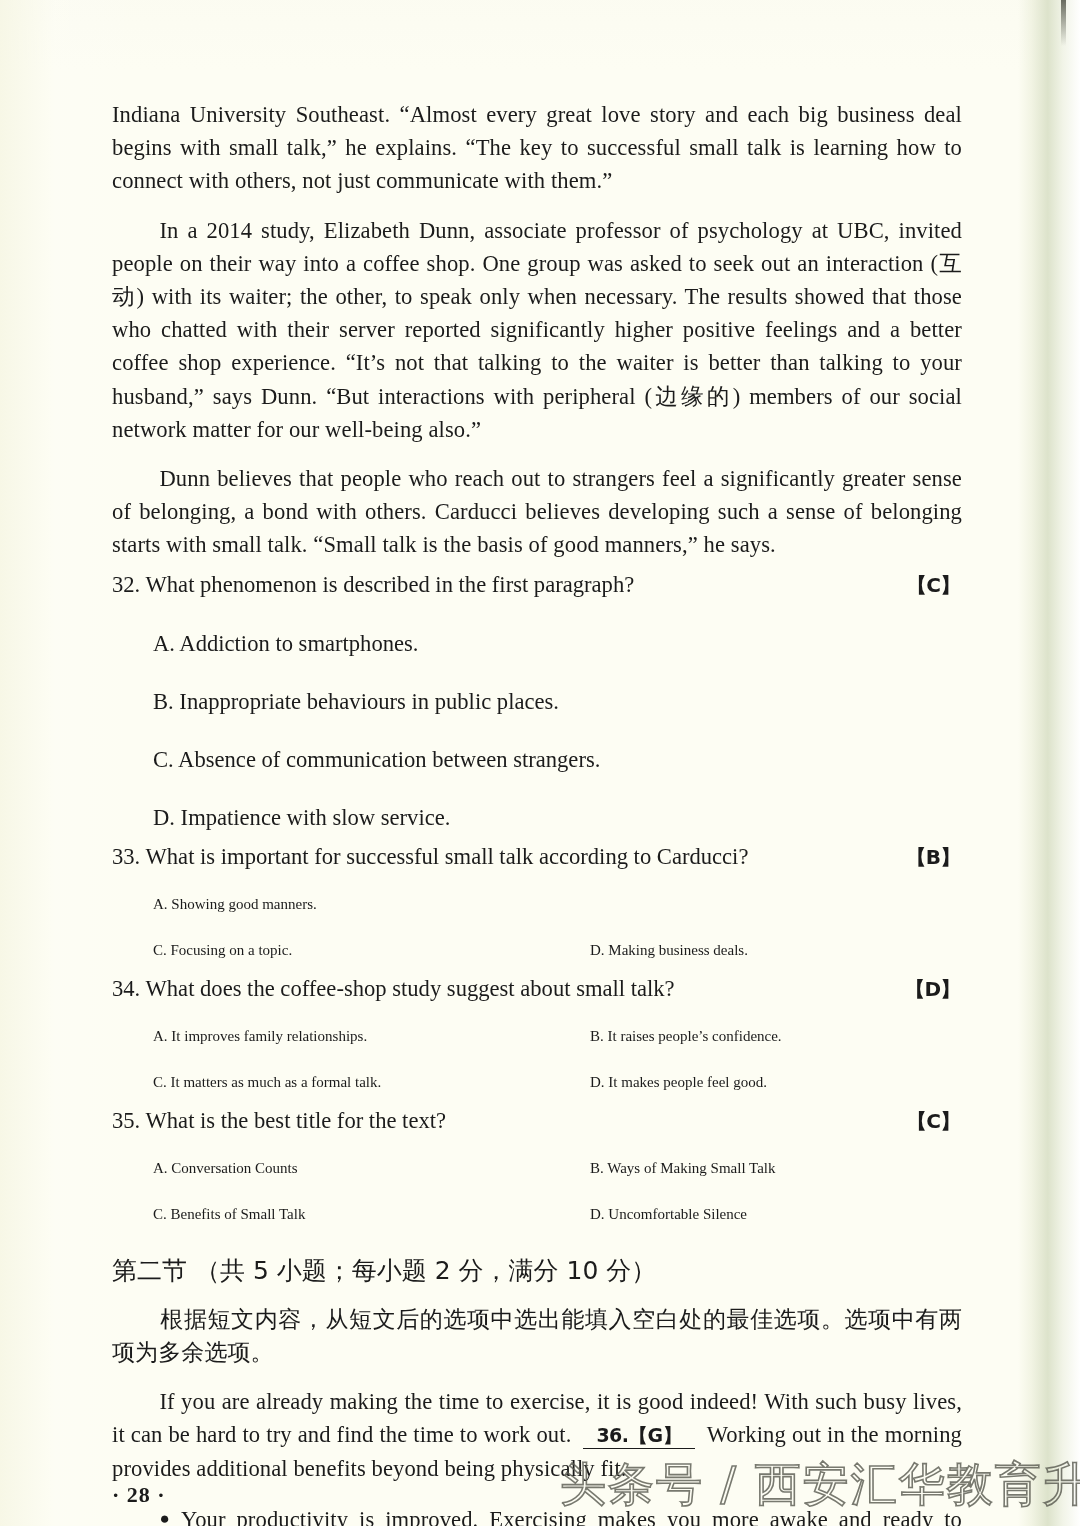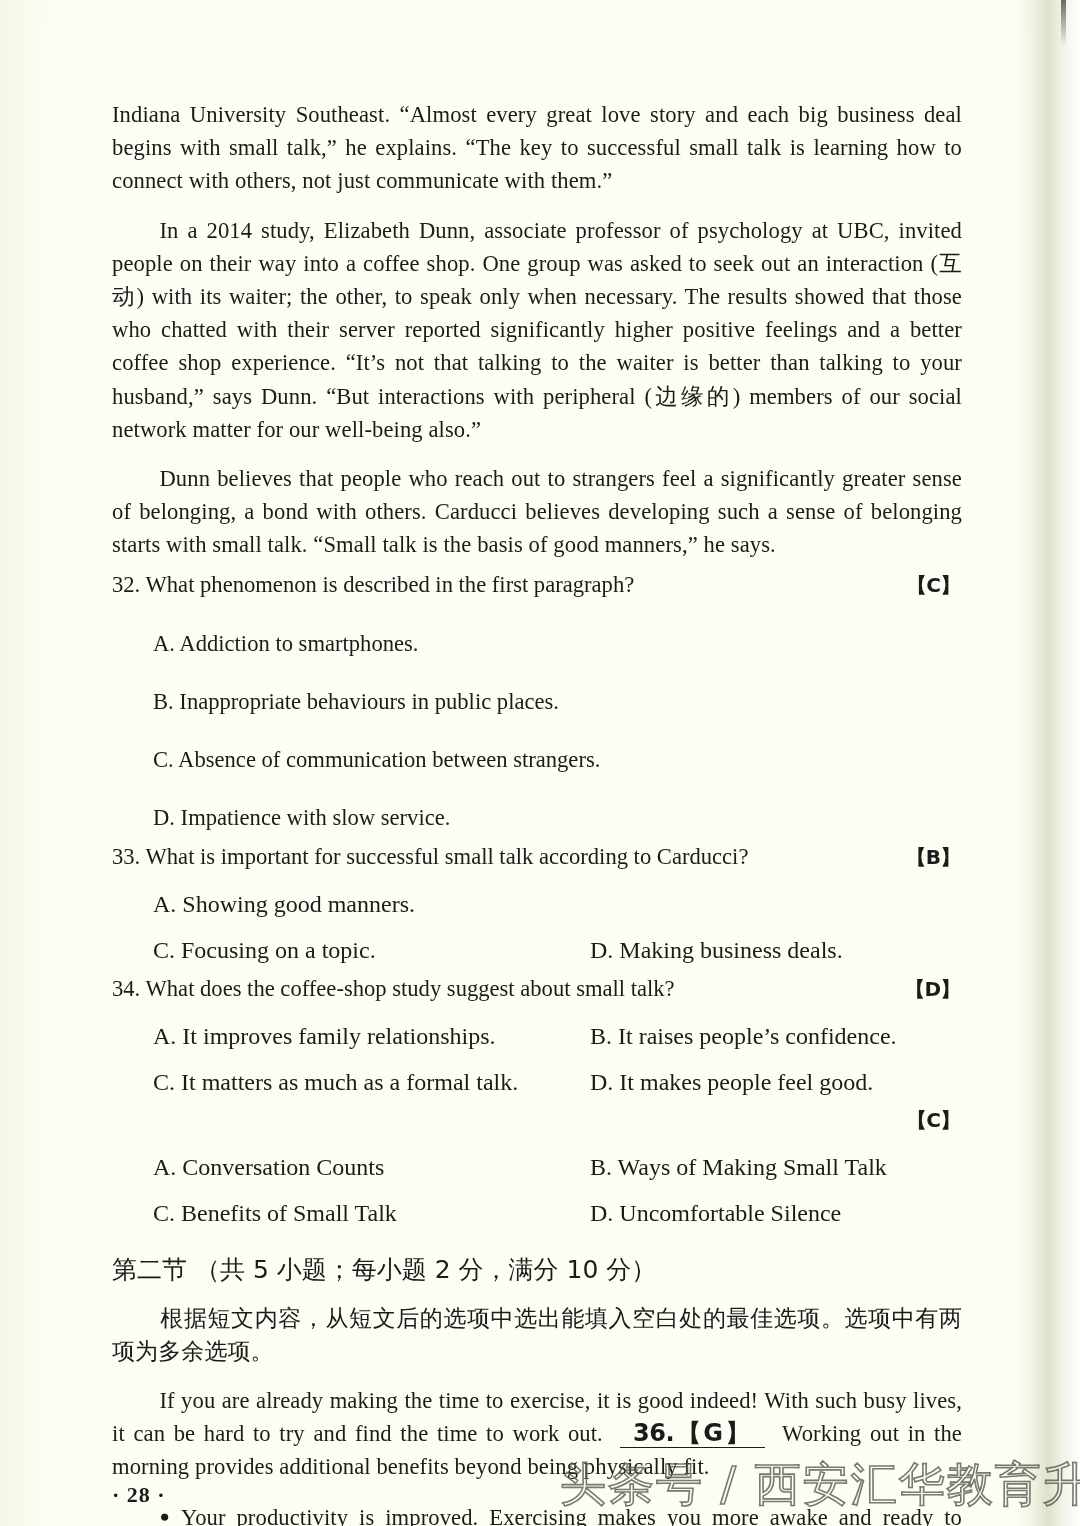--- a/index.html
+++ b/index.html
@@ -106,21 +106,21 @@
   }
 
   .opt-single {
     font-size: 22.6px;
     line-height: 32px;
     margin-top: 26px;
     padding-left: 41px;
   }
   .opt-row {
     display: flex;
-    font-size: 24px;
+    font-size: 15px;
     line-height: 32px;
     margin-top: 14px;
     padding-left: 41px;
   }
   .opt-col-a { width: 437px; flex: 0 0 437px; }
   .opt-col-b { flex: 1 1 auto; }
 
   
   .section-head {
     font-family: "DejaVu Sans", "Liberation Sans", sans-serif;
@@ -131,21 +131,21 @@
 
   
   .blank {
     border-bottom: 1.6px solid #1b1b1b;
     padding: 0 13px 1px 13px;
     white-space: nowrap;
   }
   .blank .lab {
     font-family: "DejaVu Sans", "Liberation Sans", sans-serif;
     font-weight: bold;
-    font-size: 24px;
+    font-size: 19px;
     letter-spacing: -0.5px;
   }
   .bullet {
     font-size: 17px;
     vertical-align: 3px;
     padding-right: 6px;
   }
 
   
   .footer {
@@ -214,20 +214,21 @@
   <div class="opt-row">
     <span class="opt-col-a">A. It improves family relationships.</span>
     <span class="opt-col-b">B. It raises people’s confidence.</span>
   </div>
   <div class="opt-row">
     <span class="opt-col-a">C. It matters as much as a formal talk.</span>
     <span class="opt-col-b">D. It makes people feel good.</span>
   </div>
 
   <div class="q-line">
+    <span class="q-text">35. What is the best title for the text?</span>
     <span class="q-spacer"></span>
     <span class="q-answer">【C】</span>
   </div>
   <div class="opt-row">
     <span class="opt-col-a">A. Conversation Counts</span>
     <span class="opt-col-b">B. Ways of Making Small Talk</span>
   </div>
   <div class="opt-row">
     <span class="opt-col-a">C. Benefits of Small Talk</span>
     <span class="opt-col-b">D. Uncomfortable Silence</span>

